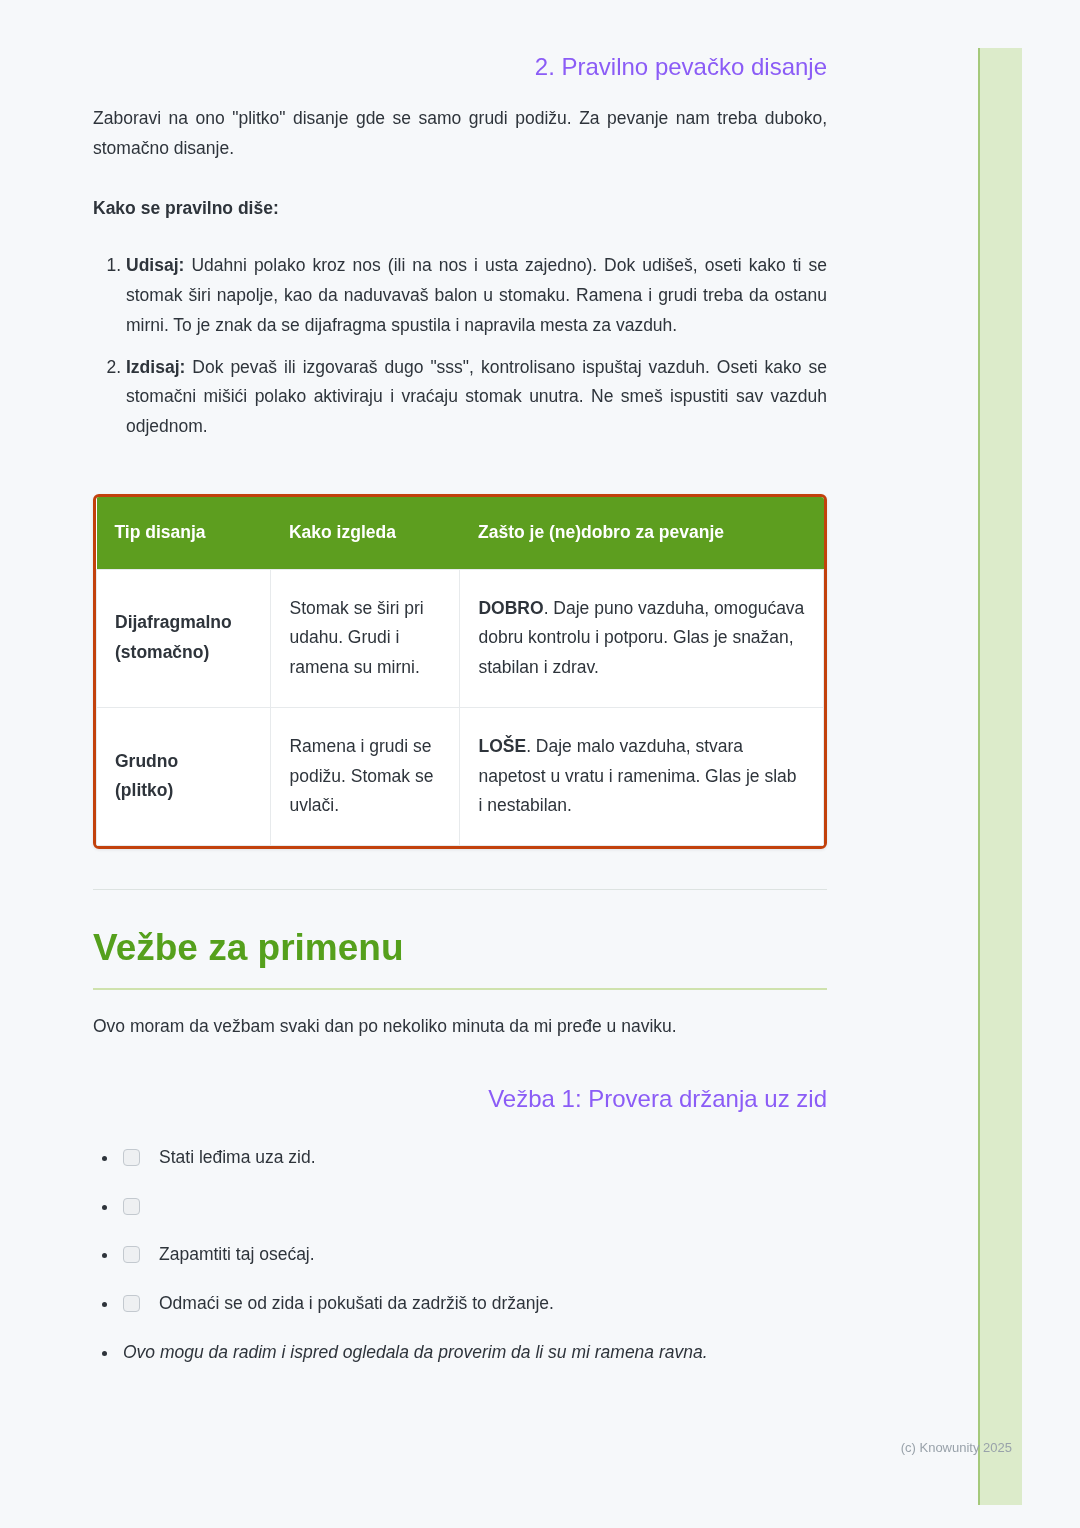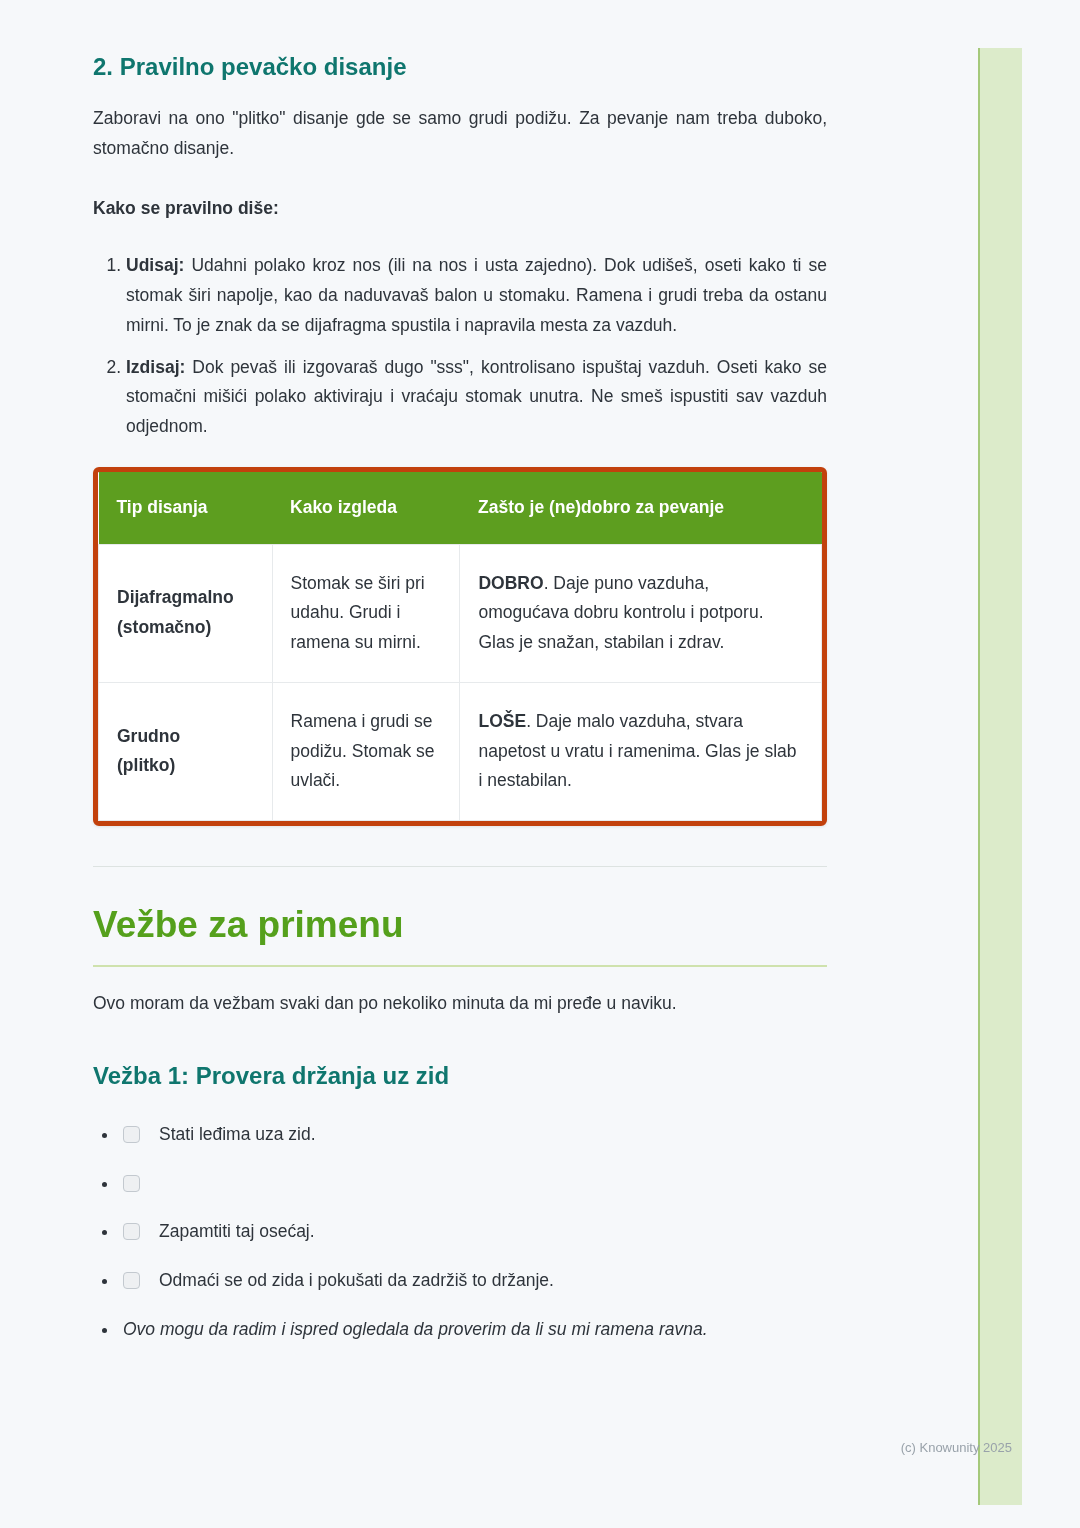--- a/index.html
+++ b/index.html
@@ -27,24 +27,25 @@
     z-index: 0;
   }
   .content {
     position: absolute;
     left: 93px;
     top: 52px;
     width: 734px;
     z-index: 1;
   }
   .h2 {
-    color: #0f766e;
+    color: #8b5cf6;
     font-size: 24px;
-    font-weight: 700;
+    font-weight: 400;
     line-height: 1.25;
+    text-align: right;
   }
   .h1 {
     color: #55a01c;
     font-size: 37px;
     font-weight: 700;
     line-height: 1.2;
     margin-top: 36px;
   }
   .h1-underline {
     height: 2px;
@@ -59,25 +60,25 @@
   .just { text-align: justify; }
   .bold { font-weight: 700; }
   .intro { margin-top: 22px; }
   .subhead { margin-top: 30px; }
   ol.steps {
     margin-top: 28px;
     padding-left: 33px;
   }
   ol.steps li { margin-bottom: 12px; }
   .table-wrap {
-    margin-top: 25px;
+    margin-top: 52px;
     border-radius: 6px;
     overflow: hidden;
     box-shadow: 0 1px 3px rgba(40,50,60,0.10);
-    border: 5px solid #c2410c;
+    border: 3px solid #c2410c;
     background: #ffffff;
   }
   table {
     width: 100%;
     border-collapse: collapse;
     font-size: 17.5px;
     line-height: 1.7;
   }
   thead th {
     background: #5d9e1f;

